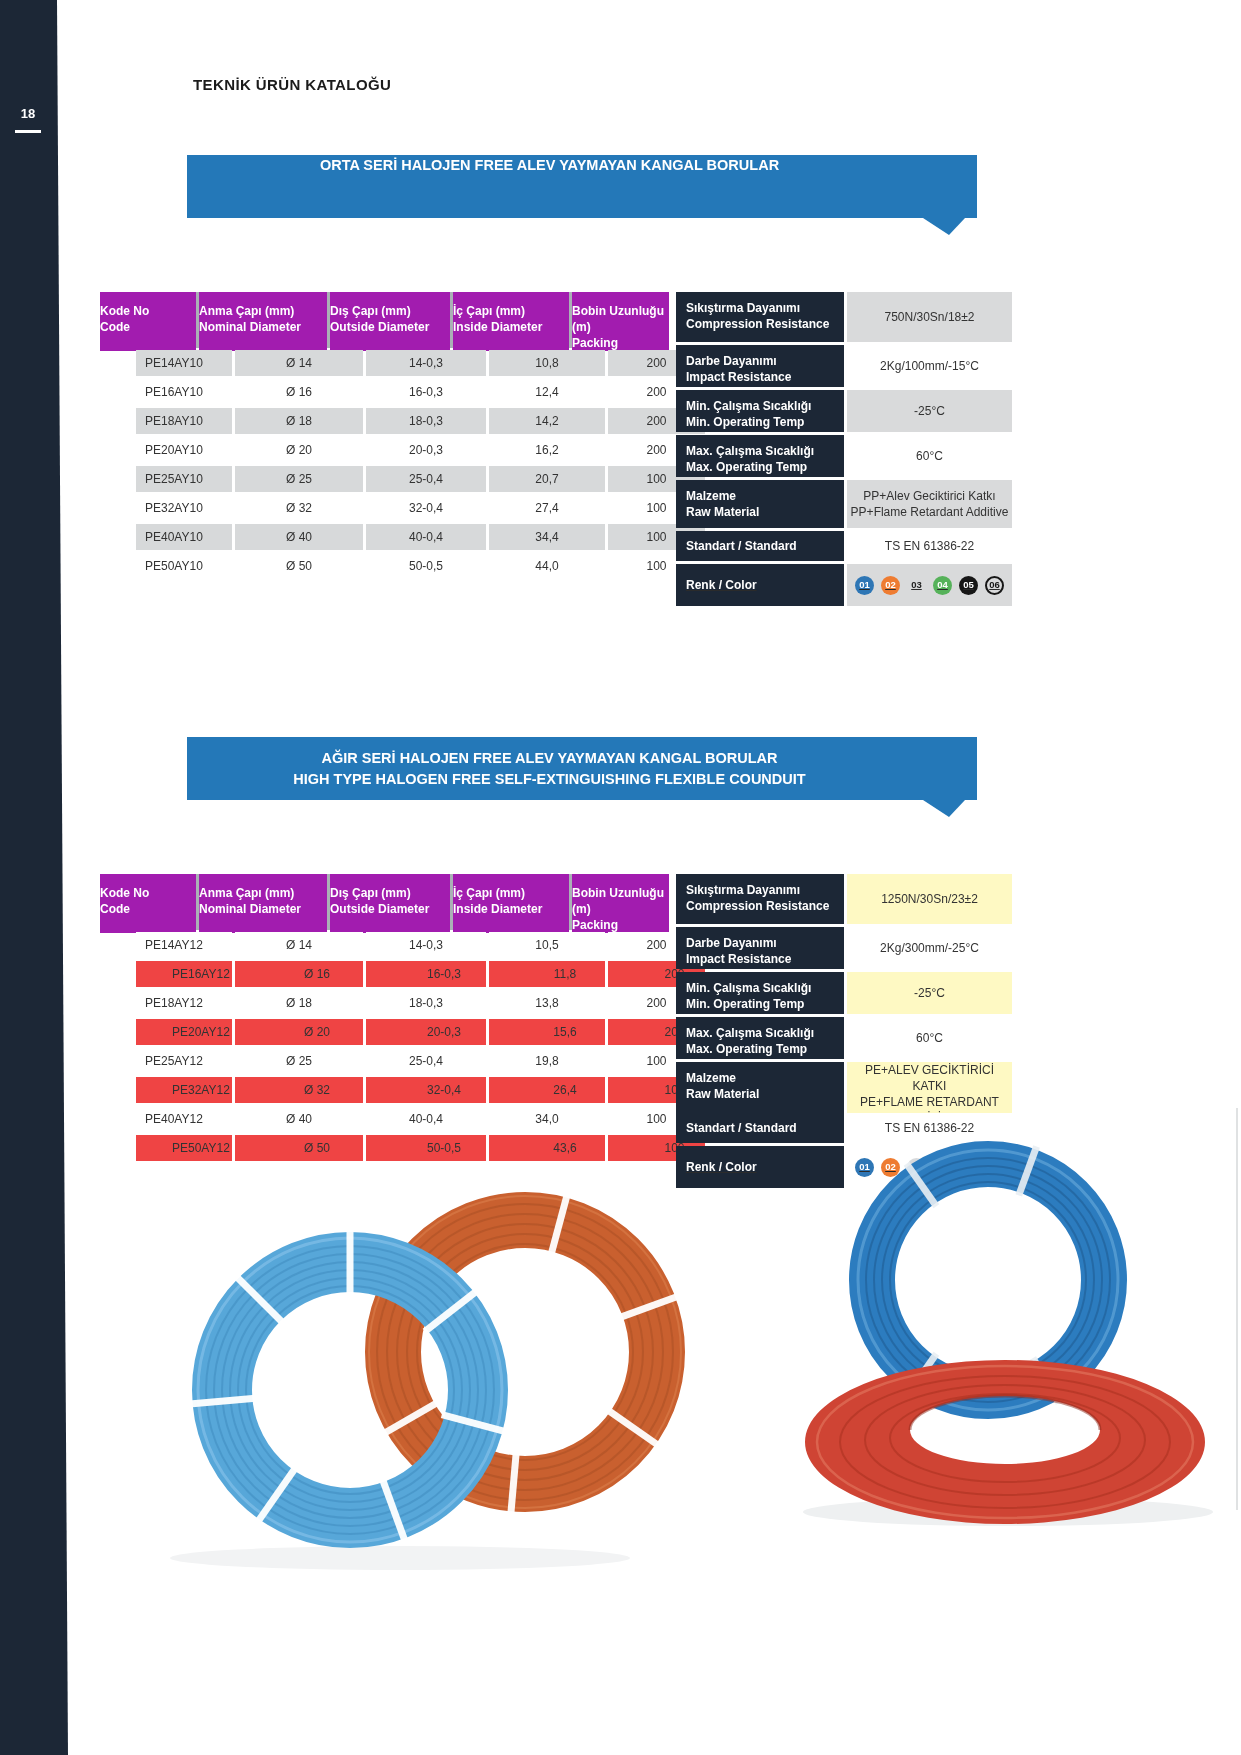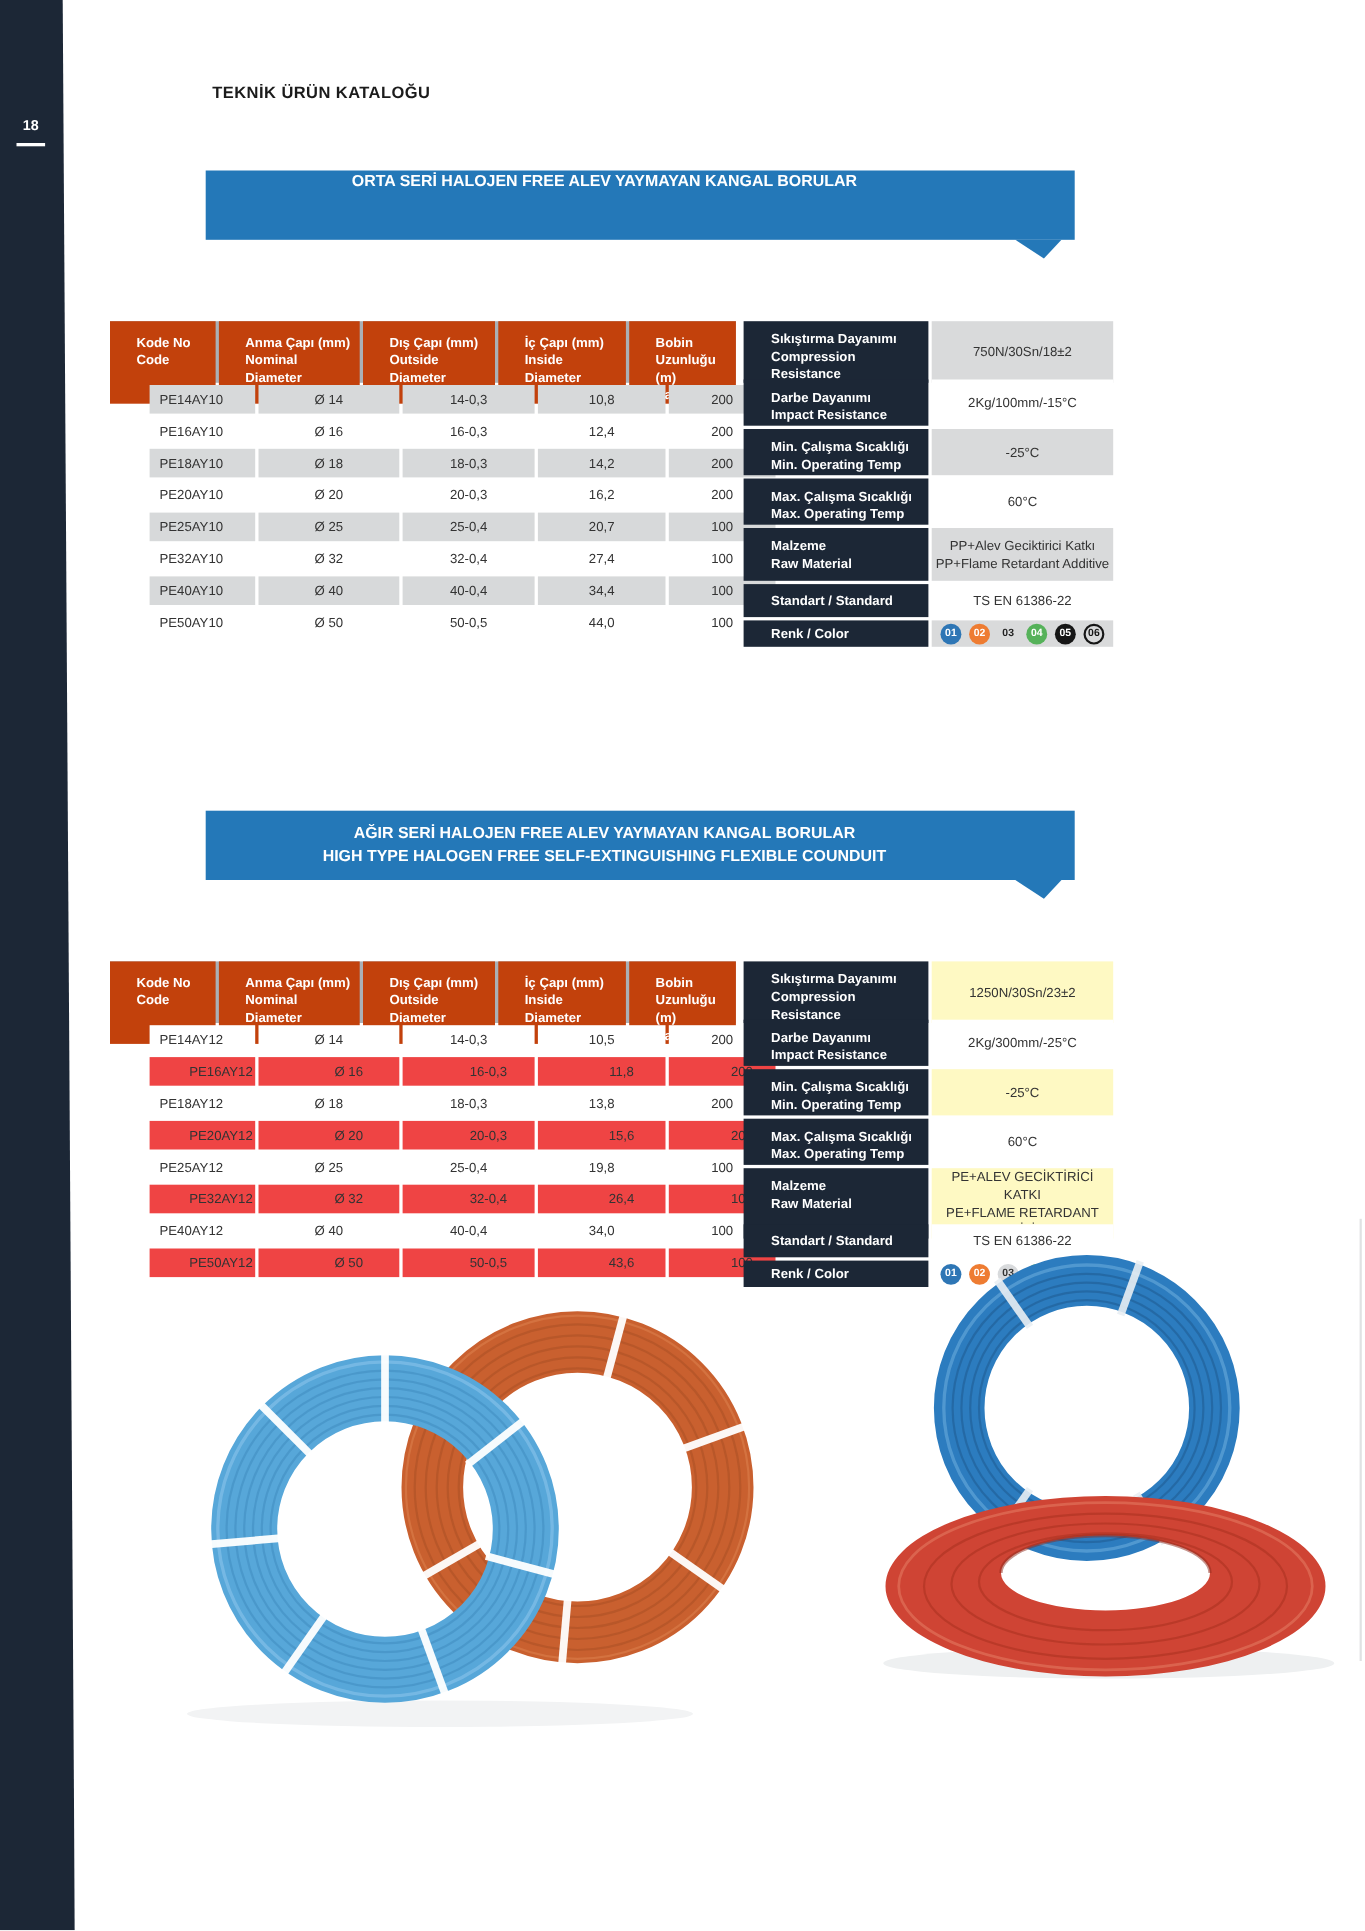--- a/index.html
+++ b/index.html
@@ -33,34 +33,34 @@
   }
   .pos-b1{top:155px;justify-content:space-between;}
   .pos-b2{top:737px;}
 
   
   .dtable{position:absolute;left:100px;width:569px;}
   .pos-t1{top:292px;}
   .pos-t2{top:874px;}
   .thead,.trow{display:grid;grid-template-columns:96px 128px 120px 116px 97px;column-gap:3px;}
   .thead{height:56px;margin-bottom:2px;background:#aab0b6;}
-  .th{background:#c2410c;color:#fff;font-weight:bold;font-size:12px;line-height:16px;
-    padding:11px 4px 0 24px;box-sizing:border-box;}
+  .th{background:#a21caf;color:#fff;font-weight:bold;font-size:12px;line-height:16px;
+    padding:11px 4px 0 0;box-sizing:border-box;}
   .trow{height:26px;margin-bottom:3px;margin-left:36px;}
   .td{display:flex;align-items:center;justify-content:center;font-size:12px;color:#333;background:#fff;}
   .td.code{justify-content:flex-start;padding-left:9px;}
   .si0 .trow.gray .td{background:#d7d9da;}
   .si1 .trow.gray .td{background:#ef4444;padding-left:36px;}
 
   
   .spec{position:absolute;left:676px;width:336px;}
   .spec-row{display:grid;grid-template-columns:168px 165px;column-gap:3px;margin-bottom:3px;}
-  .h50{height:50px;}.h42{height:42px;}.h48{height:48px;}.h30{height:30px;}.h36{height:24px;}
+  .h50{height:50px;}.h42{height:42px;}.h48{height:48px;}.h30{height:30px;}.h36{height:42px;text-decoration:underline;}
   .spec-label{background:#1c2736;color:#fff;font-weight:bold;font-size:12px;line-height:16px;
-    padding:8px 4px 0 25px;box-sizing:border-box;}
+    padding:8px 4px 0 10px;box-sizing:border-box;}
   .spec-label.single{display:flex;align-items:center;padding-top:0;}
   .spec-value{display:flex;flex-direction:column;align-items:center;justify-content:center;
     font-size:12px;color:#333;text-align:center;line-height:16px;background:#fff;}
   .si0 .spec-value.gray{background:#d9dadb;}
   .si1 .spec-value.gray{background:#fef9c3;text-align:center;}
   .spec-value.chips{flex-direction:row;}
   .chip{width:19px;height:19px;border-radius:50%;display:inline-flex;align-items:center;
     justify-content:center;font-size:9.5px;font-weight:bold;margin:0 3.5px;box-sizing:border-box;}
 
   

